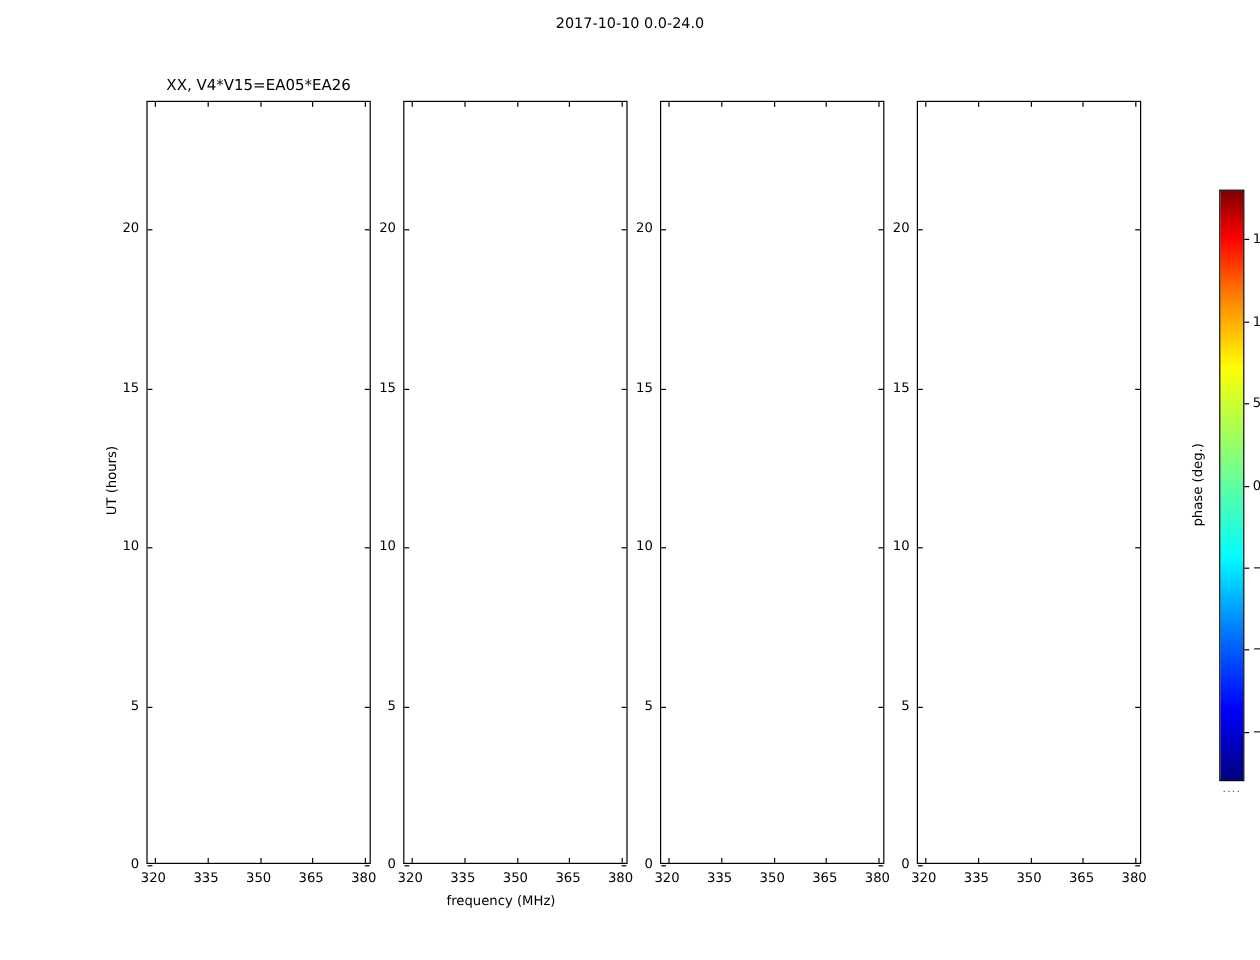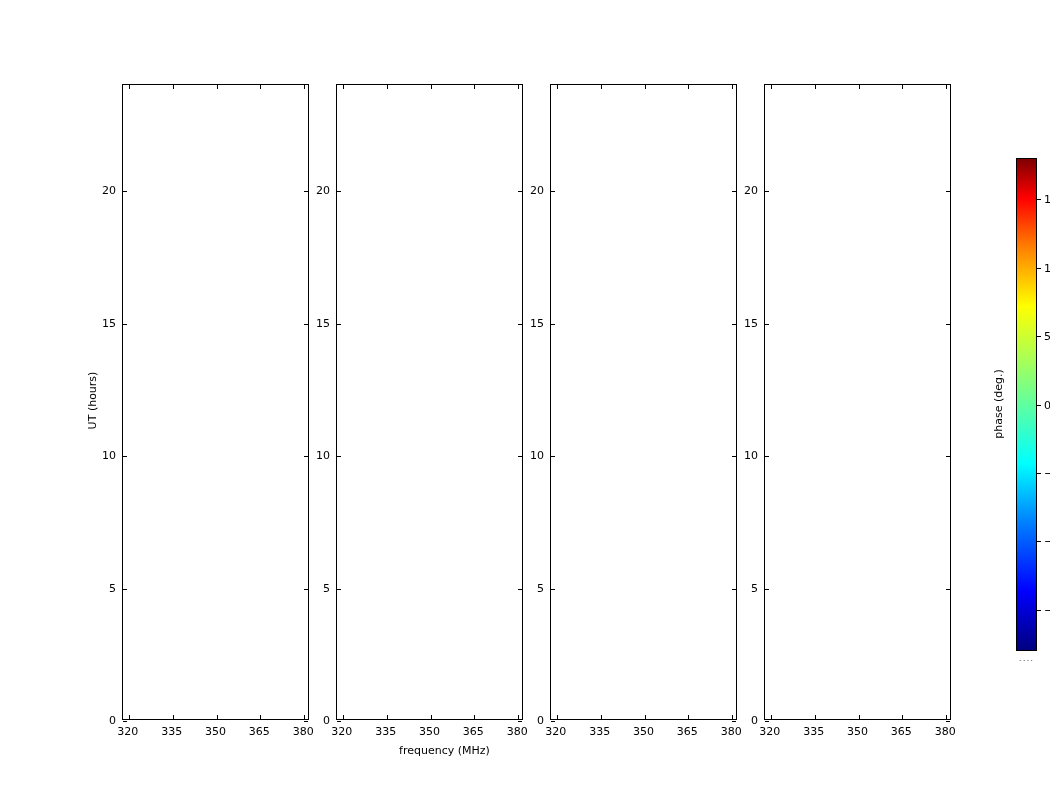--- a/index.html
+++ b/index.html
@@ -174,22 +174,24 @@
     font-size: 9px;
     color: #555;
     letter-spacing: 1px;
   }
 </style>
 </head>
 <body>
 
 <div class="figure">
 
+  <div class="suptitle">2017-10-10 0.0-24.0</div>
 
   <div class="panel" id="panel-0" style="left:122px; width:187px;">
+    <div class="panel-title">XX, V4*V15=EA05*EA26</div>
     <div class="axes-frame">
         <div class="tick-y-left" style="top: 636px;"></div>
         <div class="tick-y-right" style="top: 636px;"></div>
         <div class="tick-y-left" style="top: 503.5px;"></div>
         <div class="tick-y-right" style="top: 503.5px;"></div>
         <div class="tick-y-left" style="top: 371px;"></div>
         <div class="tick-y-right" style="top: 371px;"></div>
         <div class="tick-y-left" style="top: 238.5px;"></div>
         <div class="tick-y-right" style="top: 238.5px;"></div>
         <div class="tick-y-left" style="top: 106px;"></div>
@@ -317,21 +319,21 @@
       <div class="ylabel-tick" style="top: 106px;">20</div>
       <div class="xlabel-tick" style="left: 5.84375px;">320</div>
       <div class="xlabel-tick" style="left: 49.6719px;">335</div>
       <div class="xlabel-tick" style="left: 93.5px;">350</div>
       <div class="xlabel-tick" style="left: 137.328px;">365</div>
       <div class="xlabel-tick" style="left: 181.156px;">380</div>
     </div>
 
   <div class="ylabel-axis" id="ylabel-axis" style="left:64px; top:394px;">UT (hours)</div>
 
-  <div class="xlabel-axis" id="xlabel-axis" style="left:351px; top:744px; width:187px;">frequency (MHz)</div>
+  <div class="xlabel-axis" id="xlabel-axis" style="left:324px; top:744px; width:187px;">frequency (MHz)</div>
 
   <div class="cbar-wrap">
     <div class="cbar-grad"></div>
     <div class="cbar-dots">....</div>
   <div class="cbar-tick" style="top: 451.917px;"></div>
       <div class="cbar-ticklabel" style="top: 451.917px;">−150</div>
       <div class="cbar-tick" style="top: 383.444px;"></div>
       <div class="cbar-ticklabel" style="top: 383.444px;">−100</div>
       <div class="cbar-tick" style="top: 314.972px;"></div>
       <div class="cbar-ticklabel" style="top: 314.972px;">−50</div>

